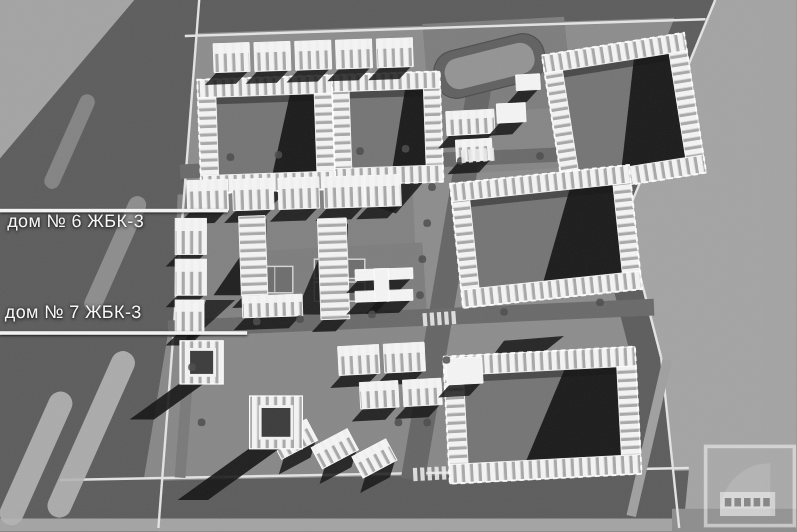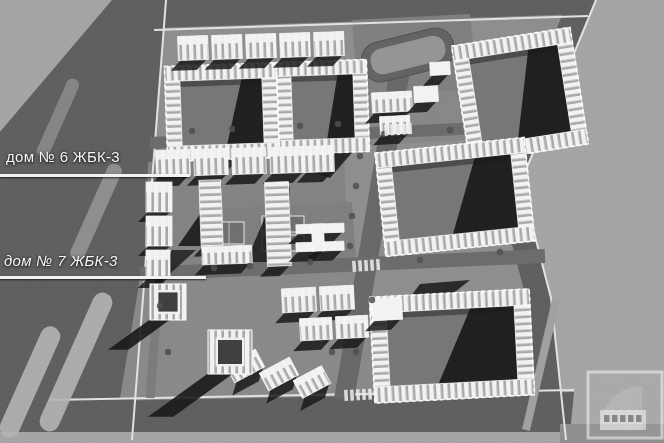--- a/index.html
+++ b/index.html
@@ -12,21 +12,21 @@
   .map-label{
     position:absolute;
     color:#f7f7f7;
     font-size:15px;
     letter-spacing:.3px;
     text-shadow:0 1px 3px rgba(0,0,0,.8),0 0 2px rgba(0,0,0,.55);
     white-space:nowrap;
     z-index:5;
   }
   #lbl6{left:6px;top:148px;}
-  #lbl7{left:4px;top:252px;font-style:italic;}
+  #lbl7{left:4px;top:252px;}
   .label-underline{
     position:absolute;height:3px;background:#f2f2f2;
     box-shadow:0 1px 2px rgba(0,0,0,.65);
     z-index:5;
   }
   #ul6{left:0;top:174px;width:190px;}
   #ul7{left:0;top:276px;width:206px;}
 </style>
 </head>
 <body>
@@ -352,18 +352,18 @@
         <rect x="600" y="410" width="46" height="20" fill="rgba(255,255,255,0.5)"></rect>
         <rect x="604" y="415" width="5.5" height="7" fill="#6b6b6b" opacity="0.75"></rect>
         <rect x="612" y="415" width="5.5" height="7" fill="#6b6b6b" opacity="0.75"></rect>
         <rect x="620" y="415" width="5.5" height="7" fill="#6b6b6b" opacity="0.75"></rect>
         <rect x="628" y="415" width="5.5" height="7" fill="#6b6b6b" opacity="0.75"></rect>
         <rect x="636" y="415" width="5.5" height="7" fill="#6b6b6b" opacity="0.75"></rect>
       </g>
       <rect x="0" y="0" width="664" height="443" filter="url(#grain)" opacity="0.06"></rect>
     </svg>
 
-  <div class="map-label" id="lbl6" style="color: rgb(247, 247, 247);">дом № 6 ЖБК-3</div>
+  <div class="map-label" id="lbl6" style="color: rgb(247, 247, 247); margin-top: 28px;">дом № 6 ЖБК-3</div>
   <div class="label-underline" id="ul6"></div>
 
   <div class="map-label" id="lbl7" style="color: rgb(247, 247, 247);">дом № 7 ЖБК-3</div>
   <div class="label-underline" id="ul7"></div>
 </div>
 
 </body></html>

